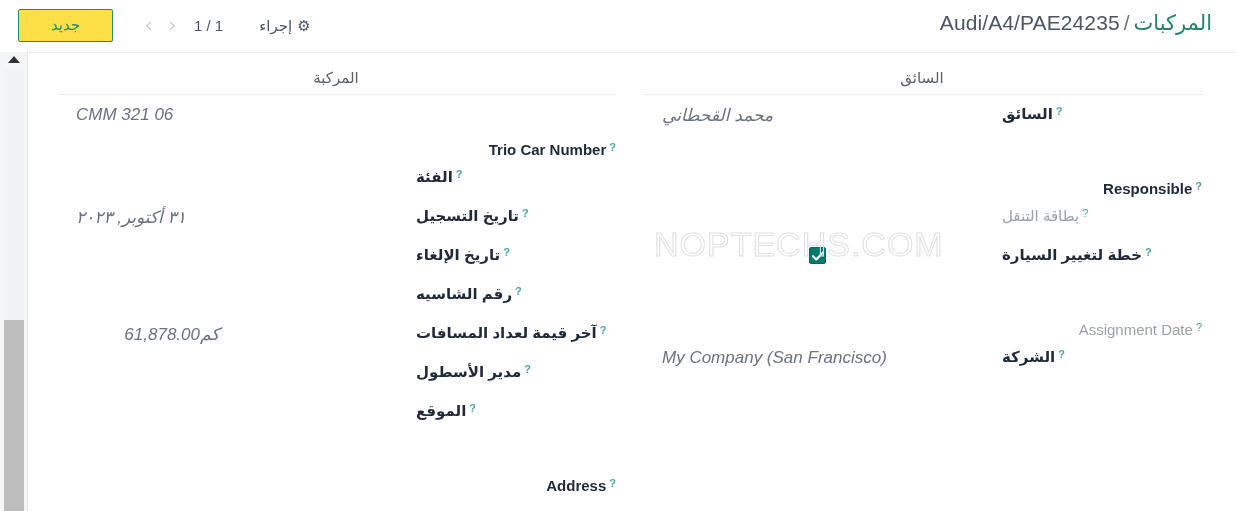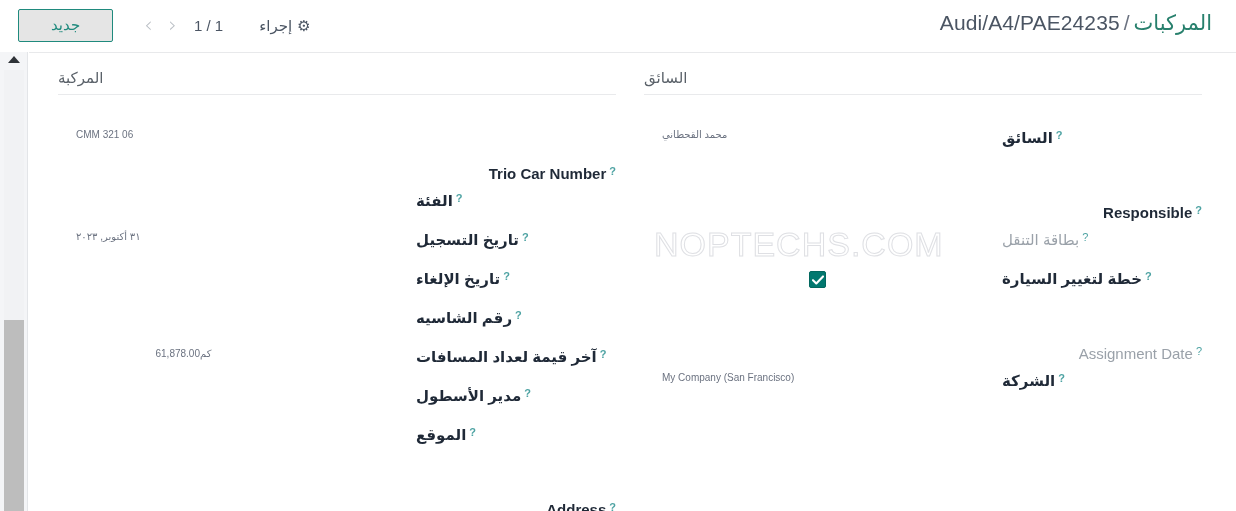--- a/index.html
+++ b/index.html
@@ -76,21 +76,21 @@
     height: 51px;
     display: flex;
     align-items: center;
     direction: ltr;
     padding-left: 18px;
   }
 
   .btn-new {
     border: 1px solid #1f8a7d;
     color: #1f8a7d;
-    background: #e5e5e5;
+    background: #fde047;
     font-size: 15px;
     padding: 6px 32px 7px;
     border-radius: 2px;
     cursor: pointer;
     line-height: 18px;
     min-width: 54px;
     text-align: center;
   }
 
   .pager {
@@ -186,24 +186,24 @@
     gap: 28px;
   }
   .col {
     width: 558px;
     flex: 0 0 558px;
   }
 
   .group-title {
     font-size: 15px;
     color: #5a6169;
-    text-align: left;
+    text-align: center;
     padding: 6px 2px 7px 0;
     border-bottom: 1px solid #e9eaec;
-    margin-bottom: 24px;
+    margin-bottom: 0;
     direction: rtl;
   }
 
   .field-row {
     display: flex;
     direction: rtl;
     align-items: flex-start;
     min-height: 39px;
     padding-top: 2px;
   }
@@ -238,25 +238,26 @@
     vertical-align: super;
     position: relative;
     top: 1px;
     cursor: help;
     user-select: none;
   }
 
   .field-value {
     flex: 1 1 auto;
     text-align: left;
-    font-size: 10px;
+    font-size: 17px;
     color: #6b7280;
     padding: 8px 0 0 18px;
     white-space: nowrap;
     min-height: 30px;
+    font-style: italic;
   }
   .field-value.num { direction: ltr; }
   .field-value.has-unit {
     display: flex;
     flex-direction: row-reverse;
     justify-content: flex-start;
     align-items: baseline;
     gap: 0;
     padding-left: 10px;
   }

